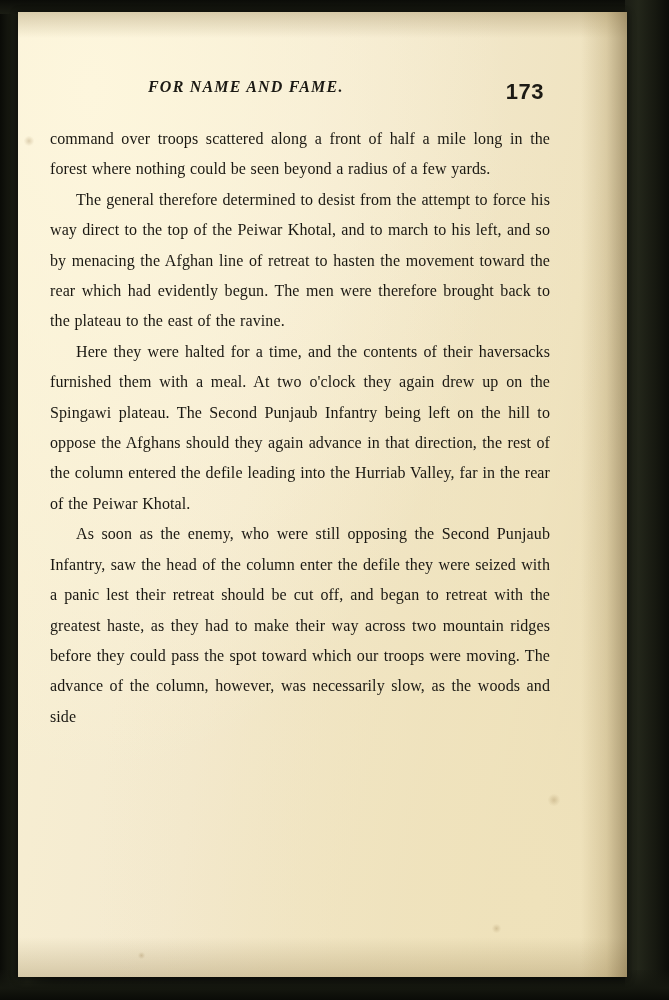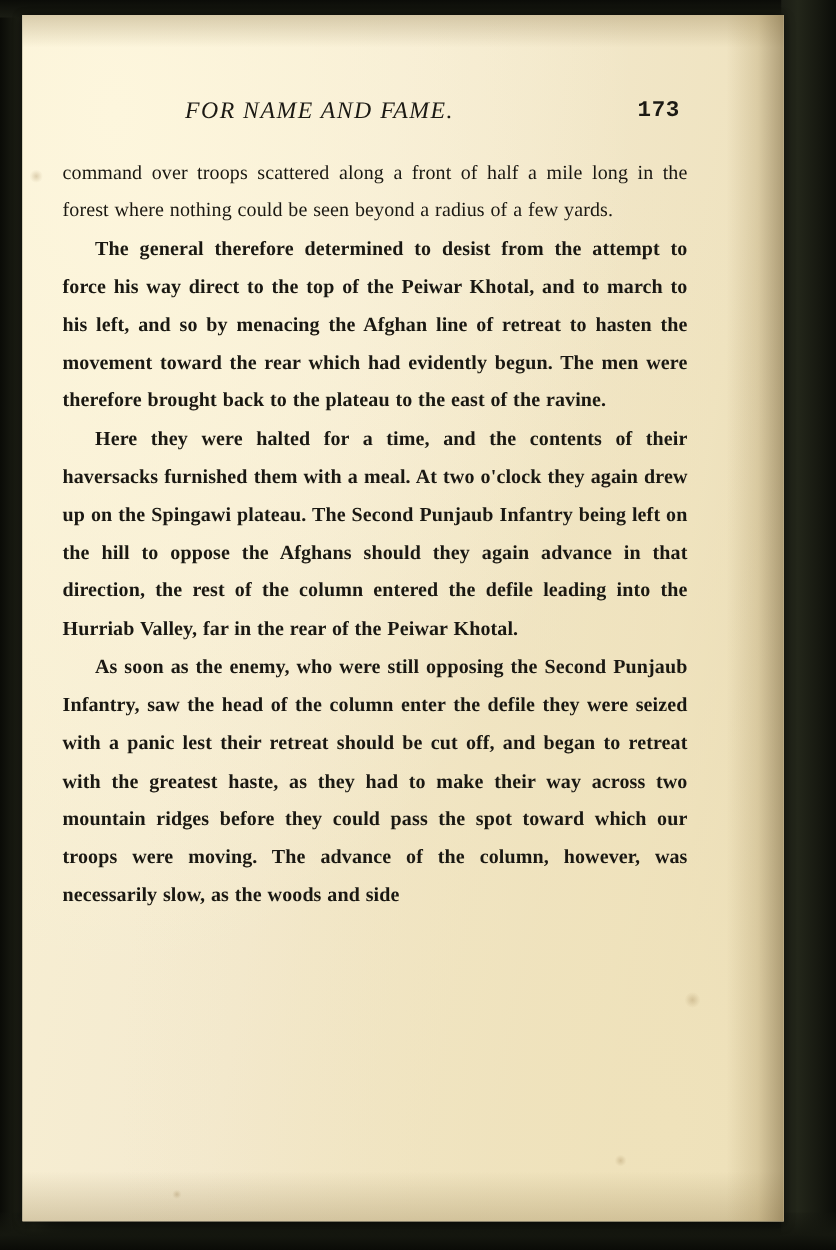--- a/index.html
+++ b/index.html
@@ -105,50 +105,49 @@
     position: relative;
     height: 34px;
     margin-bottom: 12px;
   }
   .running-head {
     position: absolute;
     left: 98px;
     top: 0;
     font-family: "Liberation Serif", serif;
     font-style: italic;
-    font-weight: normal;
-    font-size: 19px;
+    font-weight: bold;
+    font-size: 16px;
     letter-spacing: 1.2px;
     color: #1c1a14;
   }
   .folio {
     position: absolute;
     right: 6px;
     top: 1px;
-    font-family: Liberation Mono, monospace;
-    font-size: 18px;
+    font-family: Liberation Sans, sans-serif;
+    font-size: 22px;
     font-weight: bold;
     letter-spacing: 0.5px;
     color: #1c1a14;
   }
 
   .body-text p {
     margin: 0;
     font-family: "Liberation Serif", serif;
     font-size: 16px;
     line-height: 30.4px;
     color: #1a1812;
     text-align: justify;
     text-justify: inter-word;
     letter-spacing: 0.1px;
     word-spacing: 0.5px;
   }
   .body-text p.indent {
     text-indent: 26px;
-    font-weight: bold;
   }
   .body-text p + p {
     margin-top: 0px;
   }
 </style>
 </head>
 <body>
 
 <div class="scan">
 

